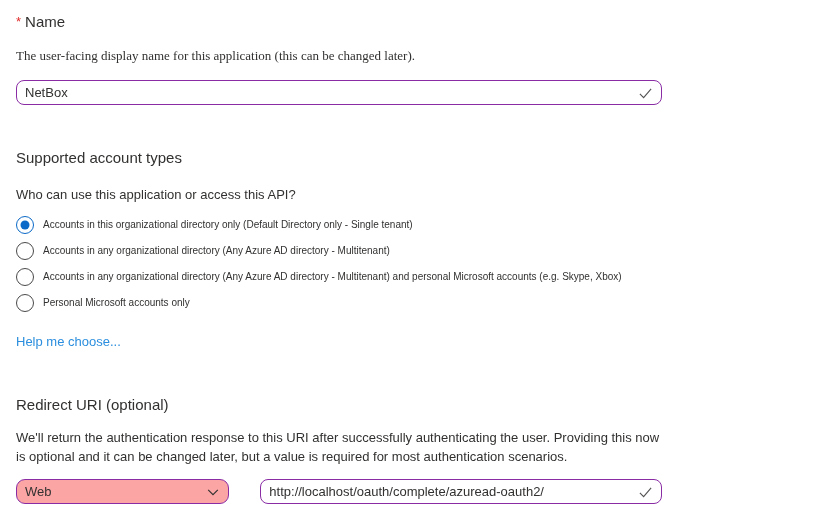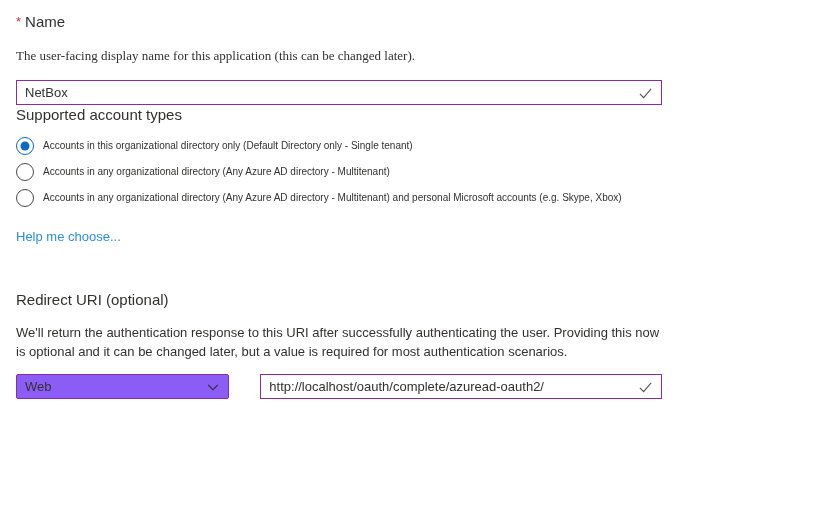--- a/index.html
+++ b/index.html
@@ -32,40 +32,40 @@
   }
 
   
   #name-heading { margin-bottom: 14px; }
   #name-desc { margin-bottom: 15px; font-family: Liberation Serif, serif; }
   .input-wrap { position: relative; }
   .text-input {
     width: 100%;
     height: 25px;
     border: 1px solid var(--accent-purple, #8a2da5);
-    border-radius: 0;
+    border-radius: 8px;
     padding: 0 30px 0 8px;
     font-family: "Liberation Sans", "DejaVu Sans", sans-serif;
     font-size: 13px;
     color: var(--text-primary, #323130);
     outline: none;
     background: #fff;
   }
   .valid-check {
     position: absolute;
     right: 9px;
     top: 50%;
     transform: translateY(-50%);
     width: 15px;
     height: 15px;
     pointer-events: none;
   }
 
   
-  #account-types-heading { }
+  #account-types-heading { margin-top: 43px; }
   #account-types-question { margin-top: 18px; line-height: 18px; }
   .radio-group { margin-top: 8px; }
   .radio-row {
     display: flex;
     align-items: center;
     height: 26px;
     cursor: pointer;
   }
   .radio-circle {
     flex: 0 0 auto;
@@ -106,28 +106,28 @@
   .redirect-fields {
     margin-top: 13px;
     display: flex;
     gap: 14px;
     align-items: center;
   }
   .platform-select {
     width: 214px;
     height: 25px;
     border: 1px solid var(--accent-purple, #8a2da5);
-    border-radius: 2px;
+    border-radius: 9px;
     display: flex;
     align-items: center;
     justify-content: space-between;
     padding: 0 8px;
     font-size: 13px;
     cursor: pointer;
-    background: #8b5cf6;
+    background: #fca5a5;
   }
   .chevron-icon { width: 14px; height: 14px; flex: 0 0 auto; }
   .uri-wrap { position: relative; width: 420px; padding-left: 17px; }
 </style>
 </head>
 <body>
 
 <div class="page">
 
   
@@ -137,33 +137,38 @@
   <div class="desc" id="name-desc">The user-facing display name for this application (this can be changed later).</div>
   <div class="input-wrap">
     <input class="text-input" type="text" value="NetBox" style="">
     <svg class="valid-check" viewBox="0 0 16 16">
       <path d="M2 9 L6 13 L14 3.5" stroke="#555555" stroke-width="1.2" fill="none"></path>
     </svg>
   </div>
 
   
   <div class="section-heading" id="account-types-heading">Supported account types</div>
+  <div class="desc" id="account-types-question">Who can use this application or access this API?</div>
 
   <div class="radio-group">
     <div class="radio-row">
       <span class="radio-circle" data-sel="true"></span>
       <span class="radio-label">Accounts in this organizational directory only (Default Directory only - Single tenant)</span>
     </div>
     <div class="radio-row">
       <span class="radio-circle" data-sel="false"></span>
       <span class="radio-label">Accounts in any organizational directory (Any Azure AD directory - Multitenant)</span>
     </div>
     <div class="radio-row">
       <span class="radio-circle" data-sel="false"></span>
       <span class="radio-label">Accounts in any organizational directory (Any Azure AD directory - Multitenant) and personal Microsoft accounts (e.g. Skype, Xbox)</span>
+    </div>
+    <div class="radio-row">
+      <span class="radio-circle" data-sel="false"></span>
+      <span class="radio-label">Personal Microsoft accounts only</span>
     </div>
   </div>
 
   <a class="help-link">Help me choose...</a>
 
   
   <div class="section-heading" id="redirect-heading">Redirect URI (optional)</div>
   <div class="desc" id="redirect-desc">We'll return the authentication response to this URI after successfully authenticating the user. Providing this now is optional and it can be changed later, but a value is required for most authentication scenarios.</div>
 
   <div class="redirect-fields">

